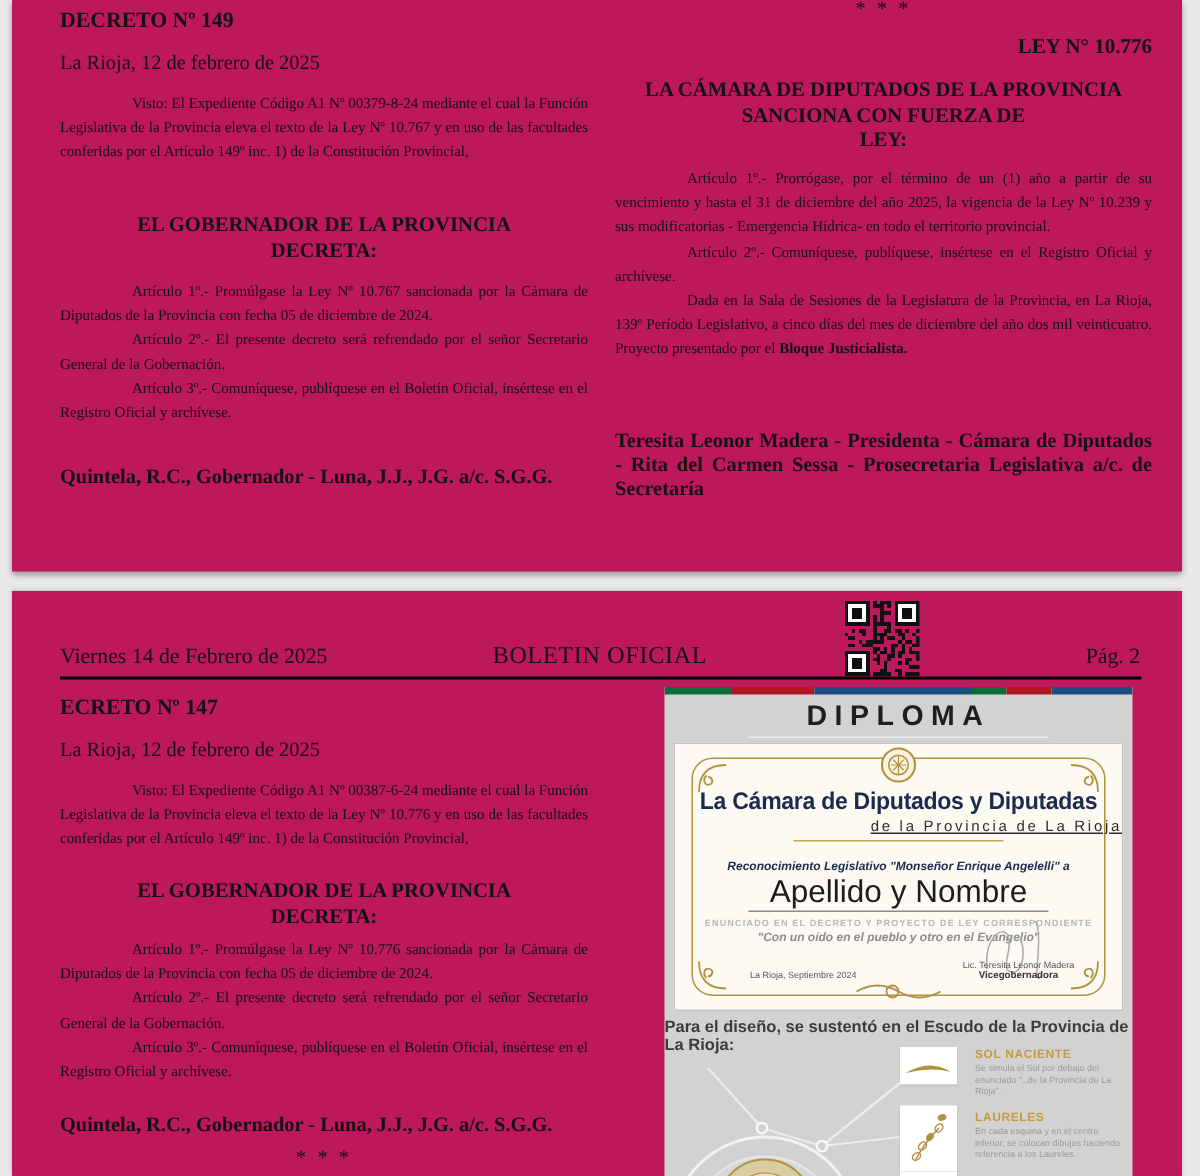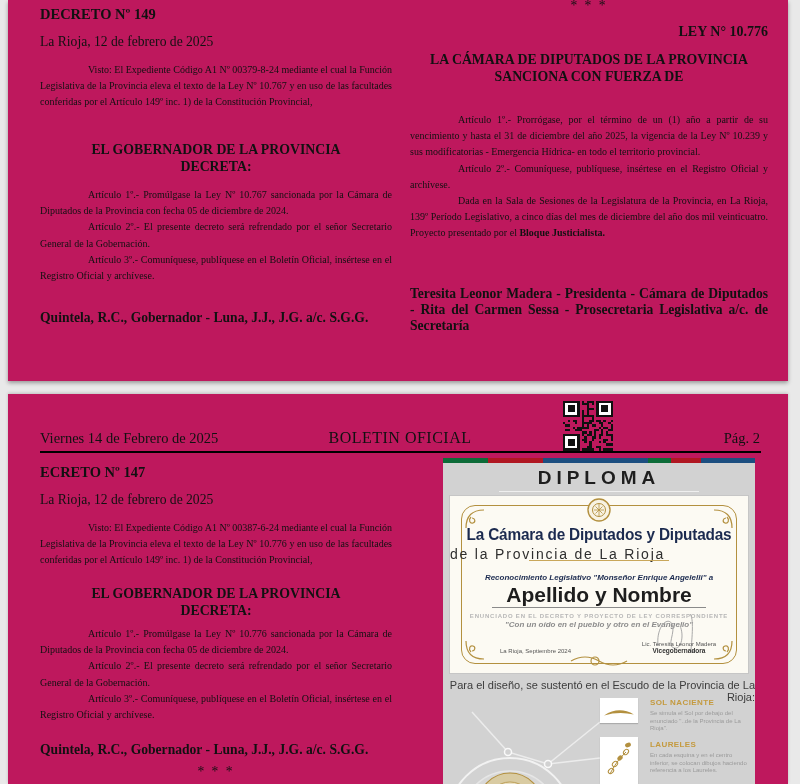--- a/index.html
+++ b/index.html
@@ -38,37 +38,37 @@
   .bar{left:0;top:0;width:312px;height:5px;display:flex;}
   .bar div{height:5px;}
   .dip-title{left:0;top:9px;width:312px;text-align:center;font-size:19px;font-weight:bold;
              letter-spacing:5px;color:#1e1e1e;}
   .dip-title-rule{left:56px;top:33px;width:200px;height:1px;background:#efefef;}
   .cert{left:6px;top:37px;width:298px;height:177px;background:#fcfaf3;border:1px solid #c6c6c6;}
   .gold-border{position:absolute;left:11px;top:9px;right:11px;bottom:9px;
                border:1.5px solid #b3903f;border-radius:14px;}
   .cert-org1{position:absolute;left:0;top:30px;width:100%;text-align:center;
              font-size:16px;font-weight:bold;color:#1b2a4f;transform:scaleX(.96);letter-spacing:-.2px;}
-  .cert-org2{position:absolute;left:0;top:50px;width:100%;text-align:left;
-             font-size:14px;letter-spacing:1.8px;color:#2e2e2e;}
+  .cert-org2{position:absolute;left:0;top:50px;width:100%;text-align:right;
+             font-size:10px;letter-spacing:1.8px;color:#2e2e2e;text-decoration:underline;}
   .cert-org2-rule{position:absolute;left:79px;top:64px;width:140px;height:1px;background:#c9a75a;}
   .cert-recog{position:absolute;left:0;top:77px;width:100%;text-align:center;
               font-size:8px;font-style:italic;font-weight:bold;color:#1b2a4f;}
   .cert-name{position:absolute;left:0;top:87px;width:100%;text-align:center;}
-  .cert-name span{font-size:21px;font-weight:700;color:#1d1d1d;border-bottom:1.5px solid #8a8a8a;
+  .cert-name span{font-size:21px;font-weight:400;color:#1d1d1d;border-bottom:1.5px solid #8a8a8a;
                   padding:0 14px 1px 14px;}
   .cert-enun{position:absolute;left:0;top:117px;width:100%;text-align:center;
              font-size:6px;letter-spacing:.8px;color:#b7b7b7;font-weight:bold;}
   .cert-quote{position:absolute;left:0;top:124px;width:100%;text-align:center;
               font-size:8px;font-style:italic;font-weight:bold;color:#8c8c8c;}
   .cert-place{position:absolute;left:50px;top:152px;font-size:6px;color:#555;}
   .cert-signer{position:absolute;right:24px;top:145px;width:90px;text-align:center;}
   .cert-signer .nm{font-size:6px;color:#555;}
   .cert-signer .tt{font-size:6.5px;font-weight:bold;color:#333;}
-  .design-note{left:0;top:221px;width:312px;text-align:right;font-size:11px;font-weight:normal;color:#3c3c3c;}
+  .design-note{left:0;top:221px;width:312px;text-align:left;font-size:11px;font-weight:bold;color:#3c3c3c;}
   .info-card{background:#fff;box-shadow:0 1px 1px rgba(0,0,0,.18);display:flex;
              align-items:center;justify-content:center;}
   .card-a{left:157px;top:240px;width:38px;height:25px;}
   .card-b{left:157px;top:279px;width:38px;height:44px;}
   .card-c{left:157px;top:323px;width:38px;height:6px;background:#fff;box-shadow:0 1px 1px rgba(0,0,0,.18);}
   .info-label{font-size:8px;font-weight:bold;color:#c49a3f;letter-spacing:.4px;}
   .lbl-a{left:207px;top:240px;}
   .lbl-b{left:207px;top:282px;}
   .info-desc{width:100px;font-size:6px;line-height:7.5px;color:#9b9b9b;}
   .dsc-a{left:207px;top:252px;}
@@ -97,20 +97,21 @@
     </div>
     <div class="abs sig" style="top:310px;width:352px;">Quintela, R.C., Gobernador - Luna, J.J., J.G. a/c. S.G.G.</div>
   </div>
 
   <div class="abs col-right">
     <div class="abs stars" style="top:-2px;">* * *</div>
     <div class="abs center-bold" style="top:24px;font-size:14px;text-align:right;">LEY N° 10.776</div>
     <div class="abs center-bold" style="top:52px;">
       <div>LA CÁMARA DE DIPUTADOS DE LA PROVINCIA</div>
       <div>SANCIONA CON FUERZA DE</div>
+      <div>LEY:</div>
     </div>
     <div class="abs body-text" style="top:112px;width:358px;">
       <p>Artículo 1º.- Prorrógase, por el término de un (1) año a partir de su vencimiento y hasta el 31 de diciembre del año 2025, la vigencia de la Ley Nº 10.239 y sus modificatorias - Emergencia Hídrica- en todo el territorio provincial.</p>
       <p>Artículo 2º.- Comuníquese, publíquese, insértese en el Registro Oficial y archívese.</p>
       <p><span>Dada en la Sala de Sesiones de la Legislatura de la Provincia, en La Rioja, 139º Período Legislativo, a cinco días del mes de diciembre del año dos mil veinticuatro. Proyecto presentado por el </span><b>Bloque Justicialista.</b></p>
     </div>
     <div class="abs sig" style="top:286px;width:358px;">Teresita Leonor Madera - Presidenta - Cámara de Diputados - Rita del Carmen Sessa - Prosecretaria Legislativa a/c. de Secretaría</div>
   </div>
 </div>
 

